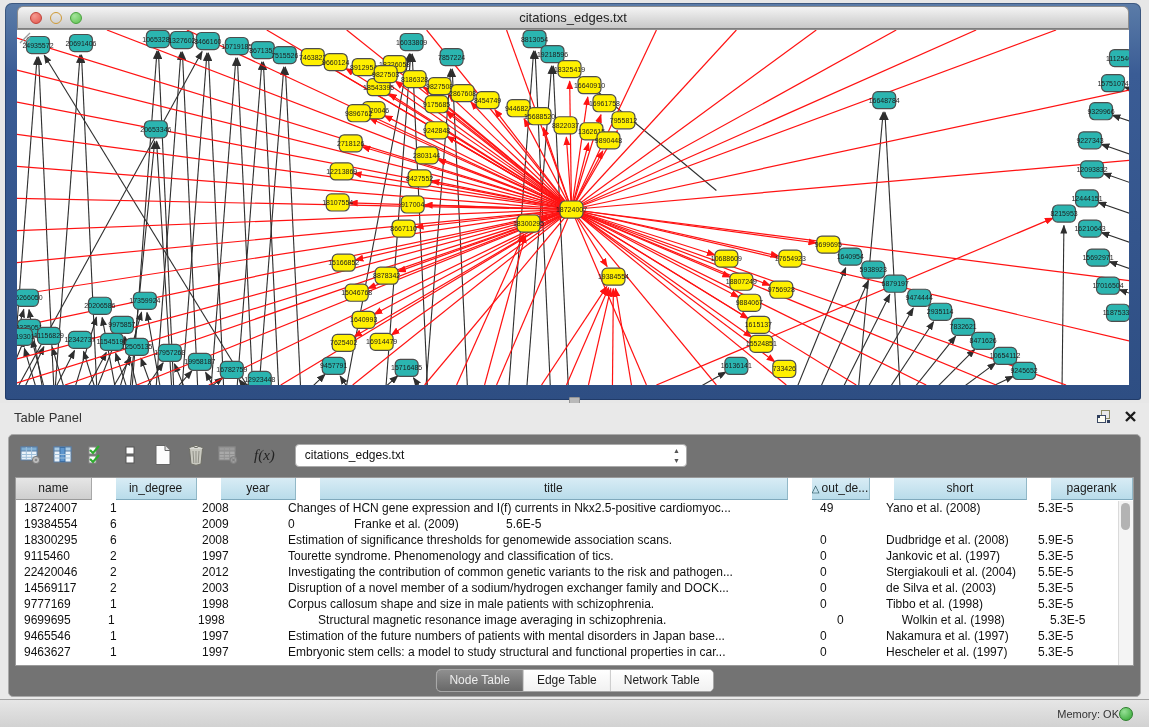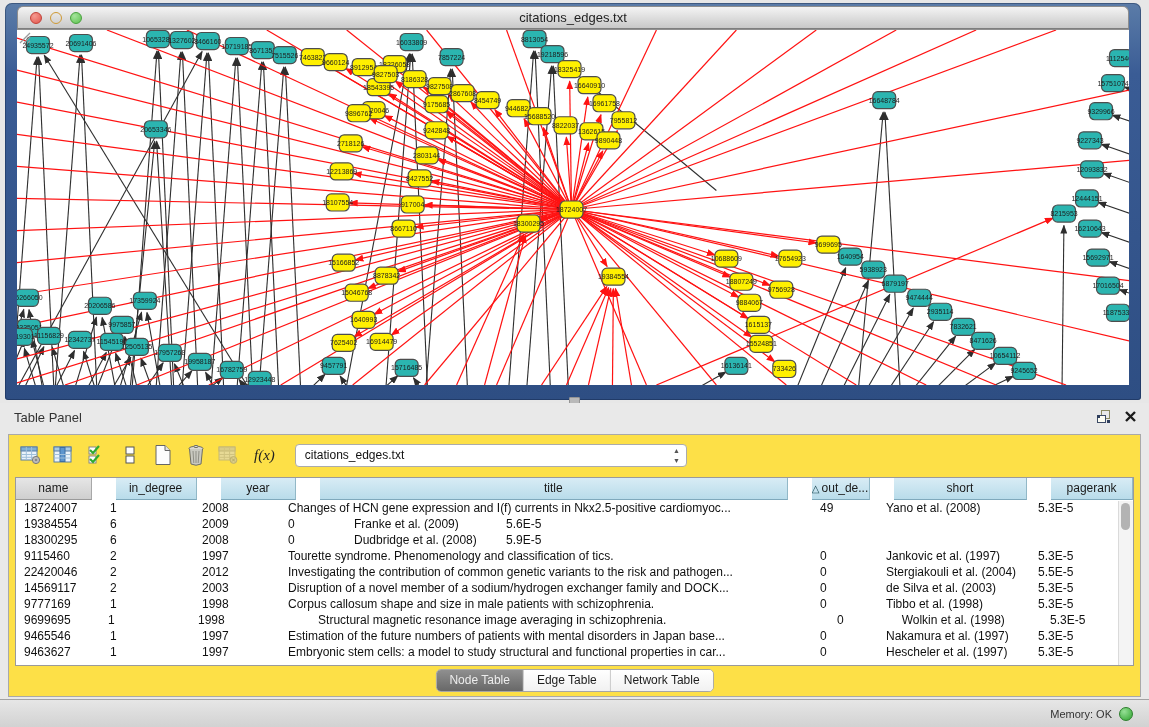--- a/index.html
+++ b/index.html
@@ -22,22 +22,22 @@
   .net-canvas svg{position:absolute;left:0;top:0;width:100%;height:100%;}
   .grip{position:absolute;right:2px;bottom:2px;}
 
   .split-dot{position:absolute;left:569px;top:397px;width:9px;height:5px;background:#B9B9B9;border:1px solid #949494;border-radius:1px;}
 
   
   .table-panel{position:absolute;left:0;top:403px;right:0;bottom:27px;background:#E9E9E9;}
   .tp-head{position:absolute;left:0;right:0;top:0;height:30px;}
   .tp-title{position:absolute;left:14px;top:7px;font-size:13px;color:#333;}
   .tp-icons{position:absolute;right:12px;top:6px;display:flex;gap:12px;align-items:center;}
-  .panel-body{position:absolute;left:8px;right:8px;top:31px;bottom:3px;background:#fde047;
-    border:1px solid #A9A9A9;border-radius:0;text-decoration:underline;}
+  .panel-body{position:absolute;left:8px;right:8px;top:31px;bottom:3px;background:#737373;
+    border:1px solid #A9A9A9;border-radius:5px;text-decoration:underline;}
   .toolbar{position:absolute;left:8px;top:5px;height:30px;display:flex;align-items:center;}
   .tbtn{width:27px;height:27px;display:flex;align-items:center;justify-content:center;margin-right:6px;}
   .fx{font-family:"Liberation Serif",serif;font-style:italic;font-size:15px;color:#222;margin:0 6px 0 6px;}
   .combo{position:relative;margin-left:14px;width:392px;height:23px;background:#fff;border:1px solid #ABABAB;
     border-radius:4px;box-sizing:border-box;font-size:12px;color:#111;line-height:21px;padding-left:9px;}
   .combo .arrows{position:absolute;right:6px;top:1px;font-size:7px;line-height:10px;color:#555;text-align:center;}
 
   .tablebox{position:absolute;left:6px;right:6px;top:42px;bottom:30px;background:#fff;border:1px solid #9A9A9A;overflow:hidden;}
   .thead{display:flex;height:22px;gap:24px;}
   .th{box-sizing:border-box;height:22px;line-height:21px;text-align:center;font-size:12px;color:#1A1A1A;
@@ -53,21 +53,21 @@
   .tabs{position:absolute;left:50%;transform:translateX(-50%);bottom:4px;display:flex;
     border:1px solid #A6A6A6;border-radius:5px;overflow:hidden;background:#fff;}
   .tab{padding:2px 13px;font-size:12px;color:#1d1d1d;background:linear-gradient(#FFFFFF,#F1F1F1);
     border-right:1px solid #C6C6C6;line-height:17px;}
   .tab:last-child{border-right:none;}
   .tab.sel{background:linear-gradient(#8F8F8F,#686868);color:#EDEDED;}
 
   
   .statusbar{position:absolute;left:0;right:0;bottom:0;height:27px;background:linear-gradient(#E6E6E6,#D2D2D2);
     border-top:1px solid #A3A3A3;}
-  .mem{position:absolute;right:16px;top:0;height:27px;display:flex;align-items:center;gap:7px;}
+  .mem{position:absolute;right:16px;top:0;height:27px;display:flex;align-items:center;}
   .mem .lbl{font-size:11px;color:#333;}
   .dot{width:14px;height:14px;border-radius:50%;background:radial-gradient(circle at 35% 30%,#96E096,#2FA32F);border:1px solid #2B7F2B;box-sizing:border-box;}
 </style>
 </head>
 <body>
 
 <div class="root">
 
   <div class="net-frame">
     <div class="titlebar">
@@ -785,20 +785,21 @@
               <div class="td" style="width: 92px;">6</div>
               <div class="td" style="width: 86px;">2009</div>
               <div class="td" style="width: 66px;">0</div>
               <div class="td" style="width: 152px;">Franke et al. (2009)</div>
               <div class="td" style="width: 93px;">5.6E-5</div>
             </div>
             <div class="tr">
               <div class="td" style="width: 86px;">18300295</div>
               <div class="td" style="width: 92px;">6</div>
               <div class="td" style="width: 86px;">2008</div>
+              <div class="td" style="width: 532px;">Estimation of significance thresholds for genomewide association scans.</div>
               <div class="td" style="width: 66px;">0</div>
               <div class="td" style="width: 152px;">Dudbridge et al. (2008)</div>
               <div class="td" style="width: 93px;">5.9E-5</div>
             </div>
             <div class="tr">
               <div class="td" style="width: 86px;">9115460</div>
               <div class="td" style="width: 92px;">2</div>
               <div class="td" style="width: 86px;">1997</div>
               <div class="td" style="width: 532px;">Tourette syndrome. Phenomenology and classification of tics.</div>
               <div class="td" style="width: 66px;">0</div>

